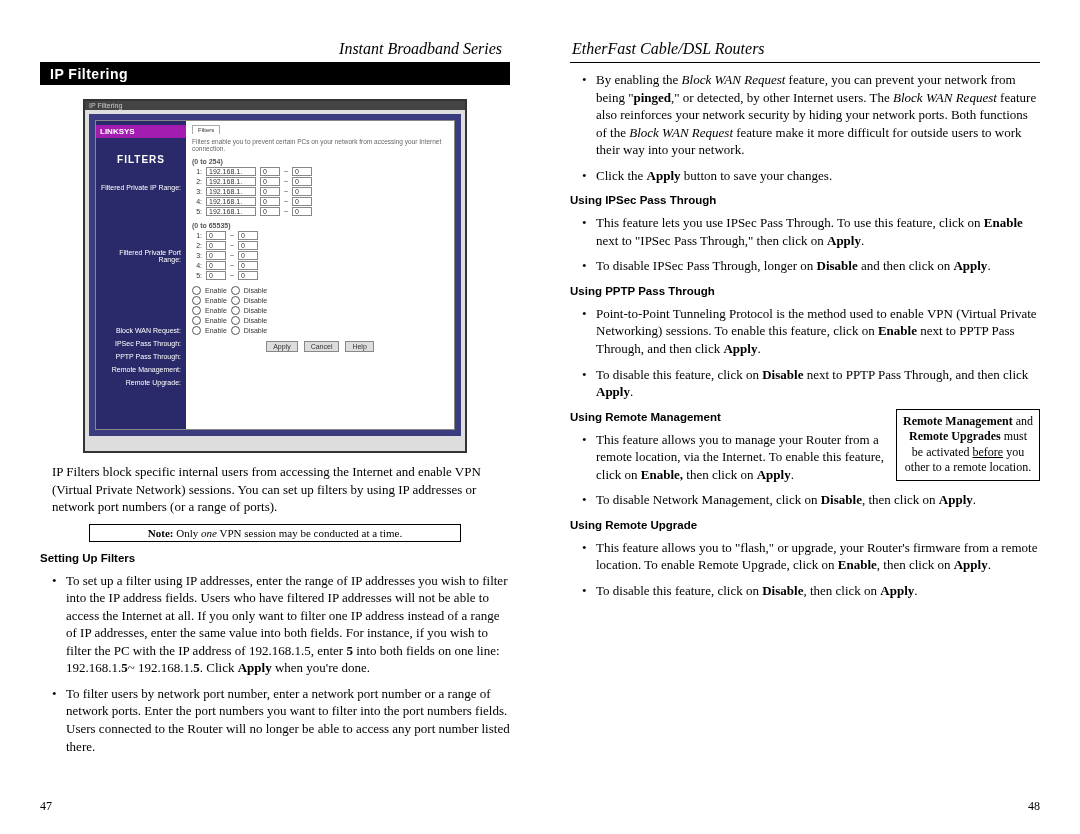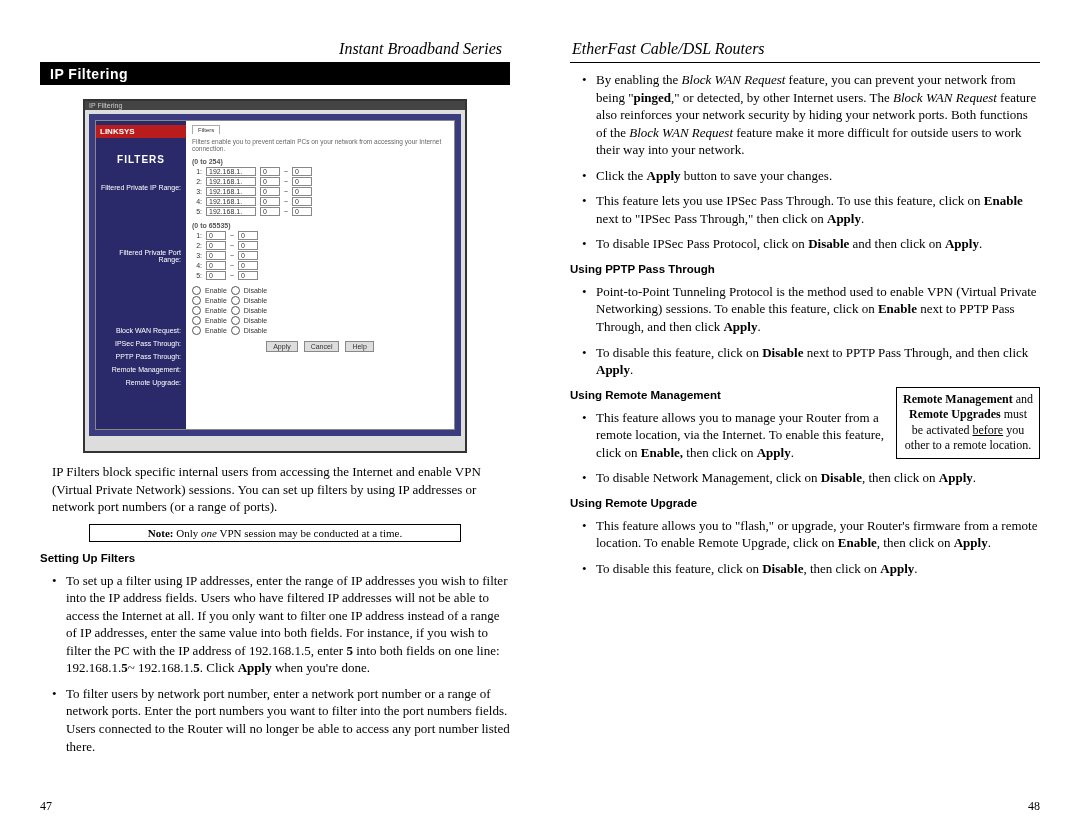--- a/index.html
+++ b/index.html
@@ -83,21 +83,21 @@
     box-sizing:border-box;
     display:flex;
   }
   .side {
     width: 90px;
     background:#2a2a6a;
     box-sizing:border-box;
     padding-top:4px;
   }
   .logo {
-    background:#b91c1c;
+    background:#a21caf;
     color:#fff;
     font-size:8px;
     padding:2px 4px;
     margin:0 0 6px 0;
     font-weight:bold;
   }
   .sidelabel {
     color:#fff;
     font-size:7px;
     text-align:right;
@@ -339,26 +339,27 @@
 
     <ul class="bul">
       <li>
         <span>By enabling the </span><i>Block WAN Request</i><span> feature, you can prevent your network from being "</span><b>pinged</b><span>," or detected, by other Internet users. The </span><i>Block WAN Request</i><span> feature also reinforces your network security by hiding your network ports. Both functions of the </span><i>Block WAN Request</i><span> feature make it more difficult for outside users to work their way into your network.</span>
       </li>
       <li>
         <span>Click the </span><b>Apply</b><span> button to save your changes.</span>
       </li>
     </ul>
 
+    <div class="subhead">Using IPSec Pass Through</div>
     <ul class="bul">
       <li>
         <span>This feature lets you use IPSec Pass Through.  To use this feature, click on </span><b>Enable</b><span> next to "IPSec Pass Through," then click on </span><b>Apply</b><span>.</span>
       </li>
       <li>
-        <span>To disable IPSec Pass Protocol, click on </span><b>Disable</b><span> and then click on </span><b>Apply</b><span>.</span>
+        <span>To disable IPSec Pass Through, longer on </span><b>Disable</b><span> and then click on </span><b>Apply</b><span>.</span>
       </li>
     </ul>
 
     <div class="subhead">Using PPTP Pass Through</div>
     <ul class="bul">
       <li>
         <span>Point-to-Point Tunneling Protocol is the method used to enable VPN (Virtual Private Networking) sessions.  To enable this feature, click on </span><b>Enable</b><span> next to PPTP Pass Through, and then click </span><b>Apply</b><span>.</span>
       </li>
       <li>
         <span>To disable this feature, click on </span><b>Disable</b><span> next to PPTP Pass Through, and then click </span><b>Apply</b><span>.</span>

